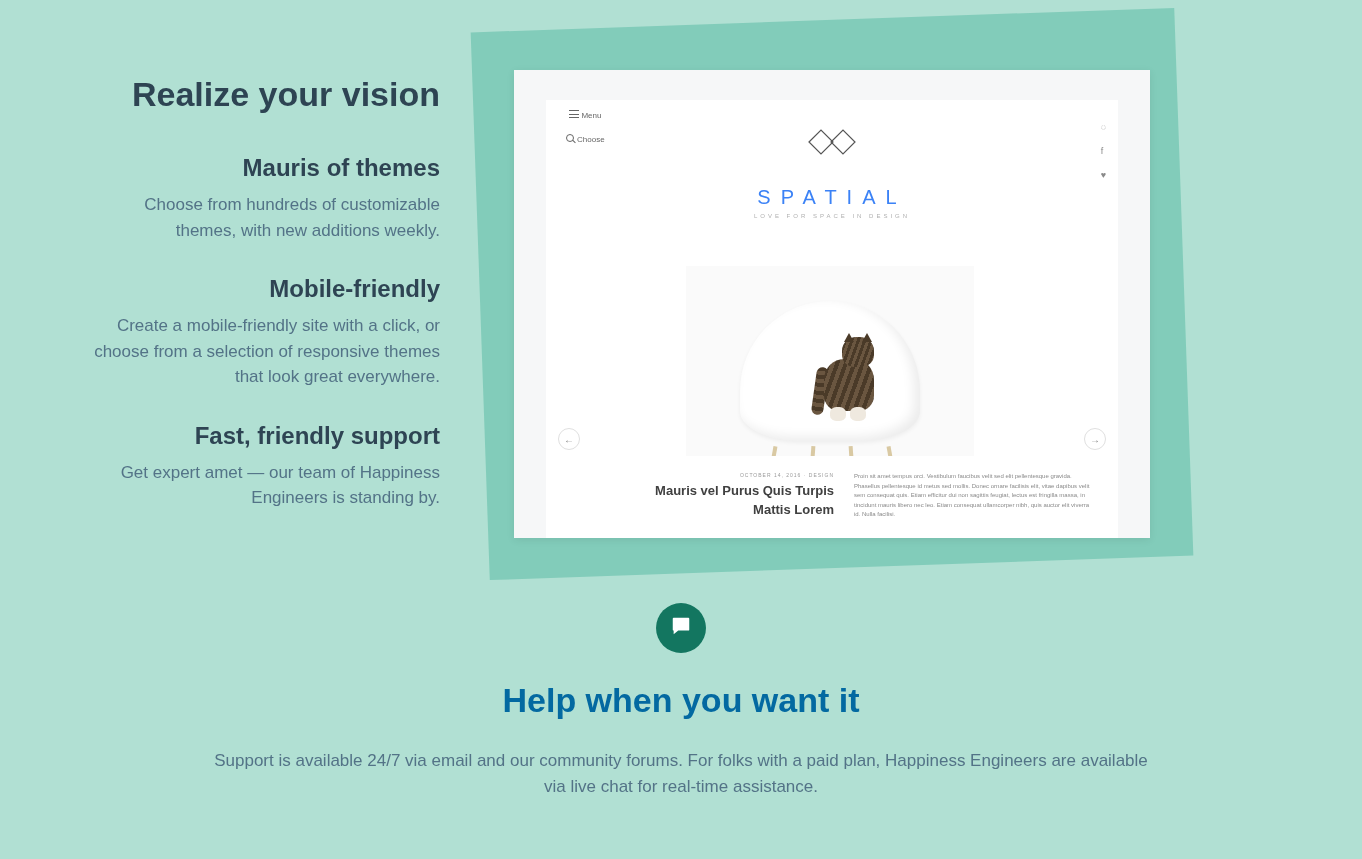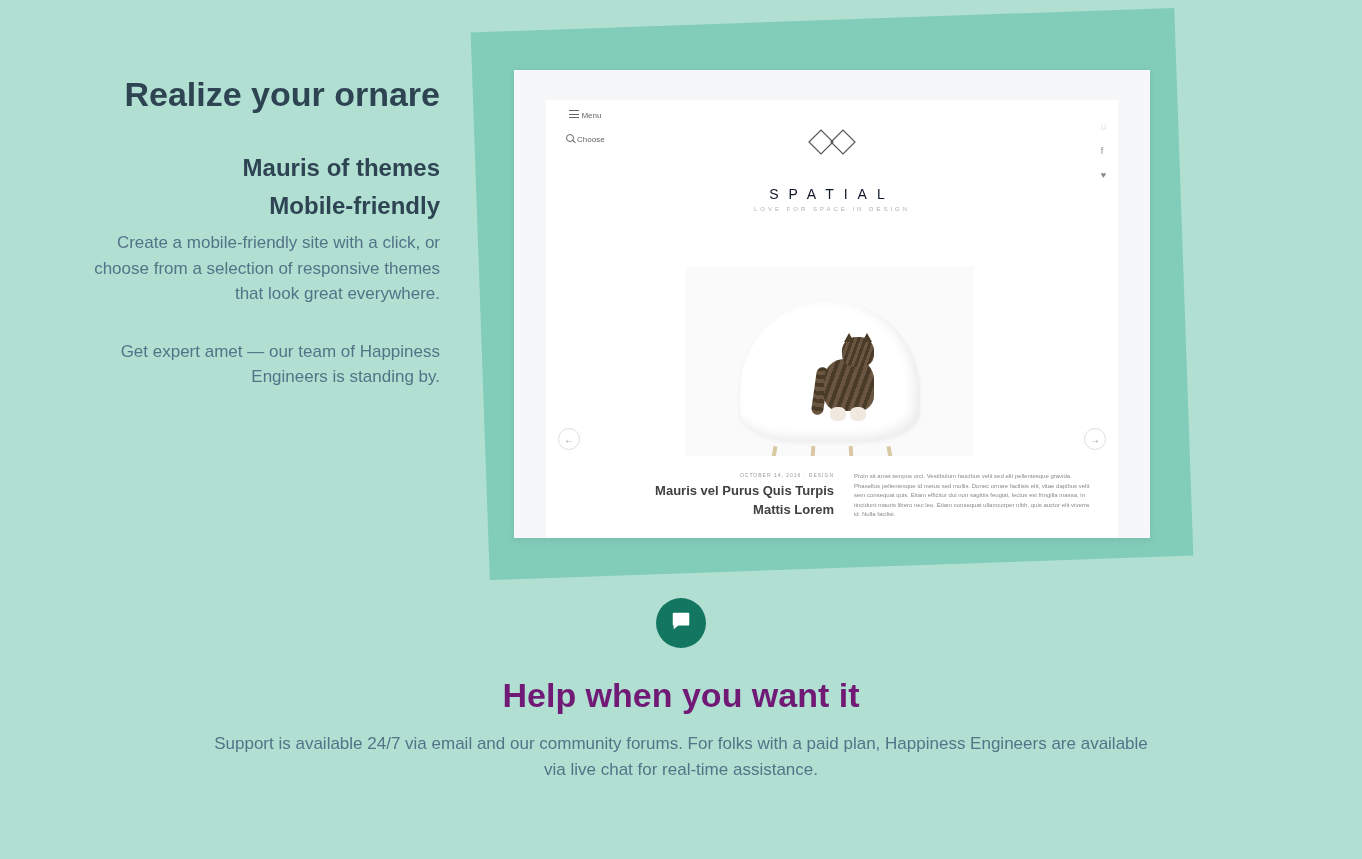--- a/index.html
+++ b/index.html
@@ -105,23 +105,23 @@
   .spatial-logo {
     position: absolute;
     top: 28px; left: 0; right: 0;
     text-align: center;
   }
   .logo-mark {
     display: inline-block;
     margin-bottom: 18px;
   }
   .spatial-name {
-    font-size: 14px;
+    font-size: 20px;
     letter-spacing: 10px;
-    color: #0f172a;
+    color: #3b82f6;
     font-weight: 400;
   }
   .spatial-tag {
     font-size: 6px;
     letter-spacing: 3px;
     color: #b0b0b0;
     margin-top: 4px;
   }
 
   .hero {
@@ -236,42 +236,44 @@
     padding: 0 120px 40px;
   }
   .chat-badge {
     width: 50px; height: 50px; border-radius: 50%;
     background: #137660;
     display: inline-flex; align-items: center; justify-content: center;
     margin-bottom: 28px;
   }
   .chat-badge svg { width: 22px; height: 22px; fill: #fff; }
   .help-title {
-    font-size: 34px; font-weight: 700; color: #701a75;
-    margin-bottom: 16px;
+    font-size: 34px; font-weight: 700; color: #0369a1;
+    margin-bottom: 28px;
   }
   .help-body {
     font-size: 17px; line-height: 1.55; color: #537387;
     max-width: 940px; margin: 14px auto;
   }
 </style>
 </head>
 <body>
 
 <div class="page">
 
   <div class="top">
     <div class="left-col">
-      <h1 class="vision-title">Realize your ornare</h1>
+      <h1 class="vision-title">Realize your vision</h1>
 
       <h2 class="feat-title">Mauris of themes</h2>
+      <p class="feat-body">Choose from hundreds of customizable themes, with new additions weekly.</p>
 
       <h2 class="feat-title">Mobile-friendly</h2>
       <p class="feat-body">Create a mobile-friendly site with a click, or choose from a selection of responsive themes that look great everywhere.</p>
 
+      <h2 class="feat-title">Fast, friendly support</h2>
       <p class="feat-body">Get expert amet — our team of Happiness Engineers is standing by.</p>
     </div>
 
     <div class="preview-wrap">
       <div class="tilted-bg"></div>
       <div class="theme-card">
         <div class="theme-inner">
 
           <div class="theme-topbar">
             <span><span class="menu-ico"></span> <span>Menu</span></span>

